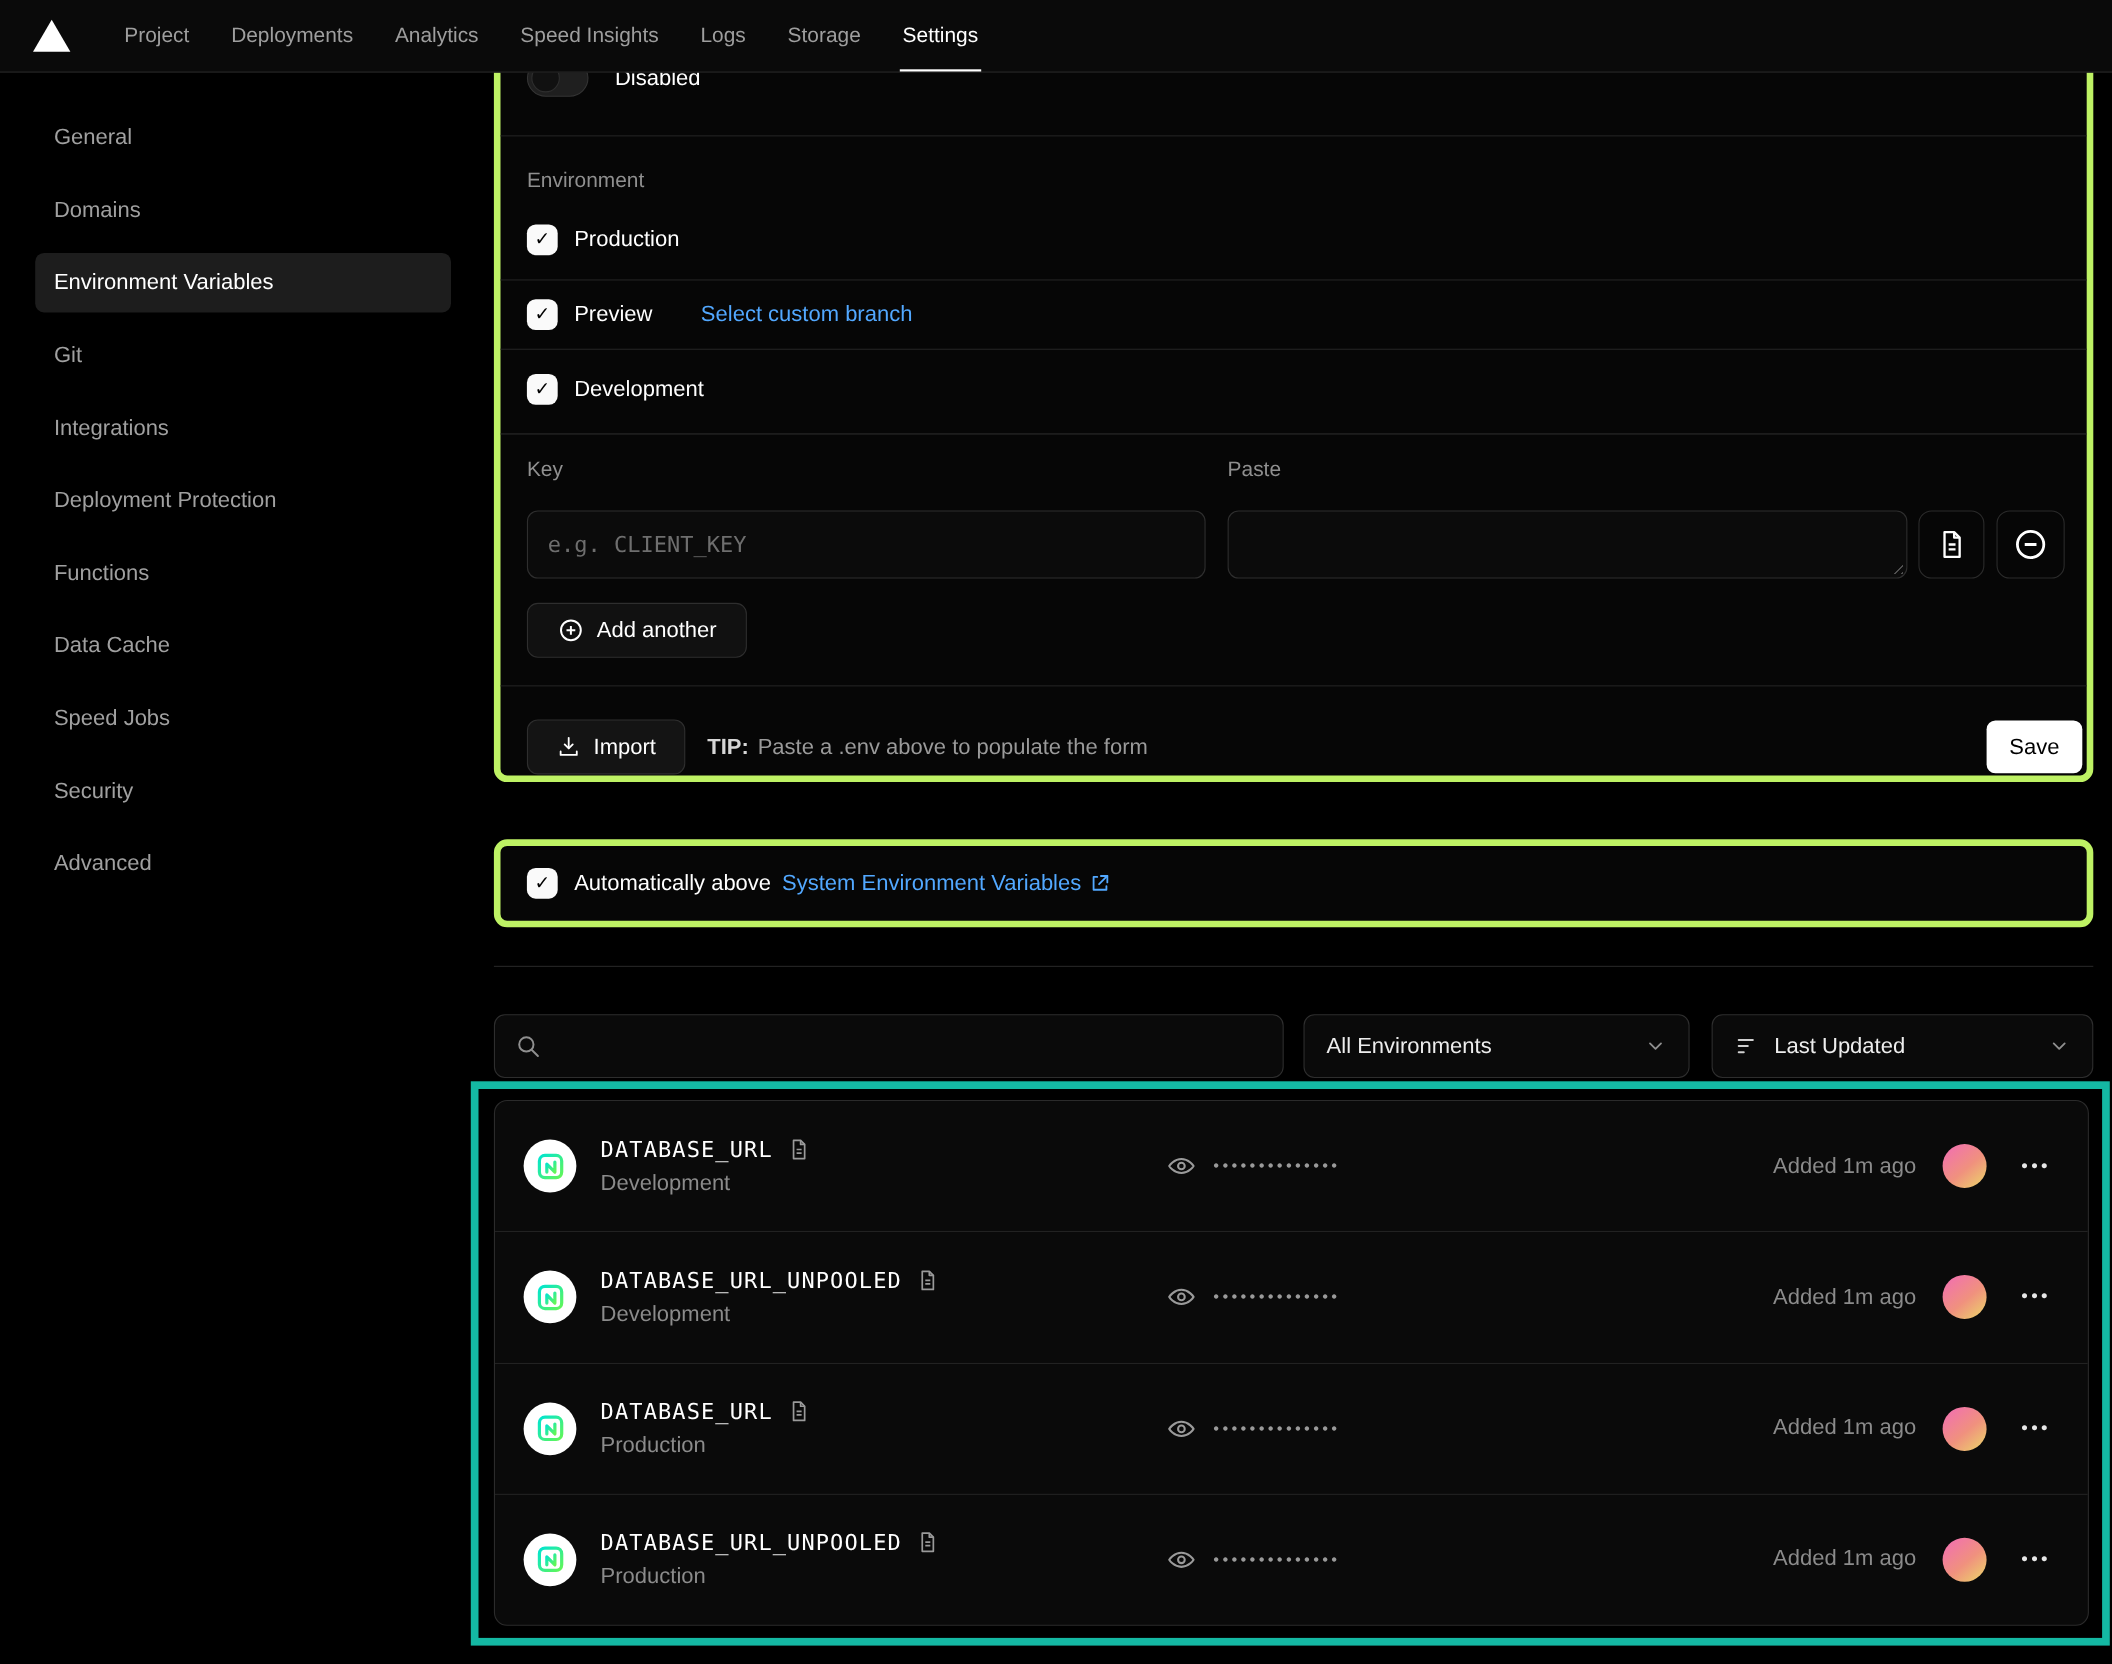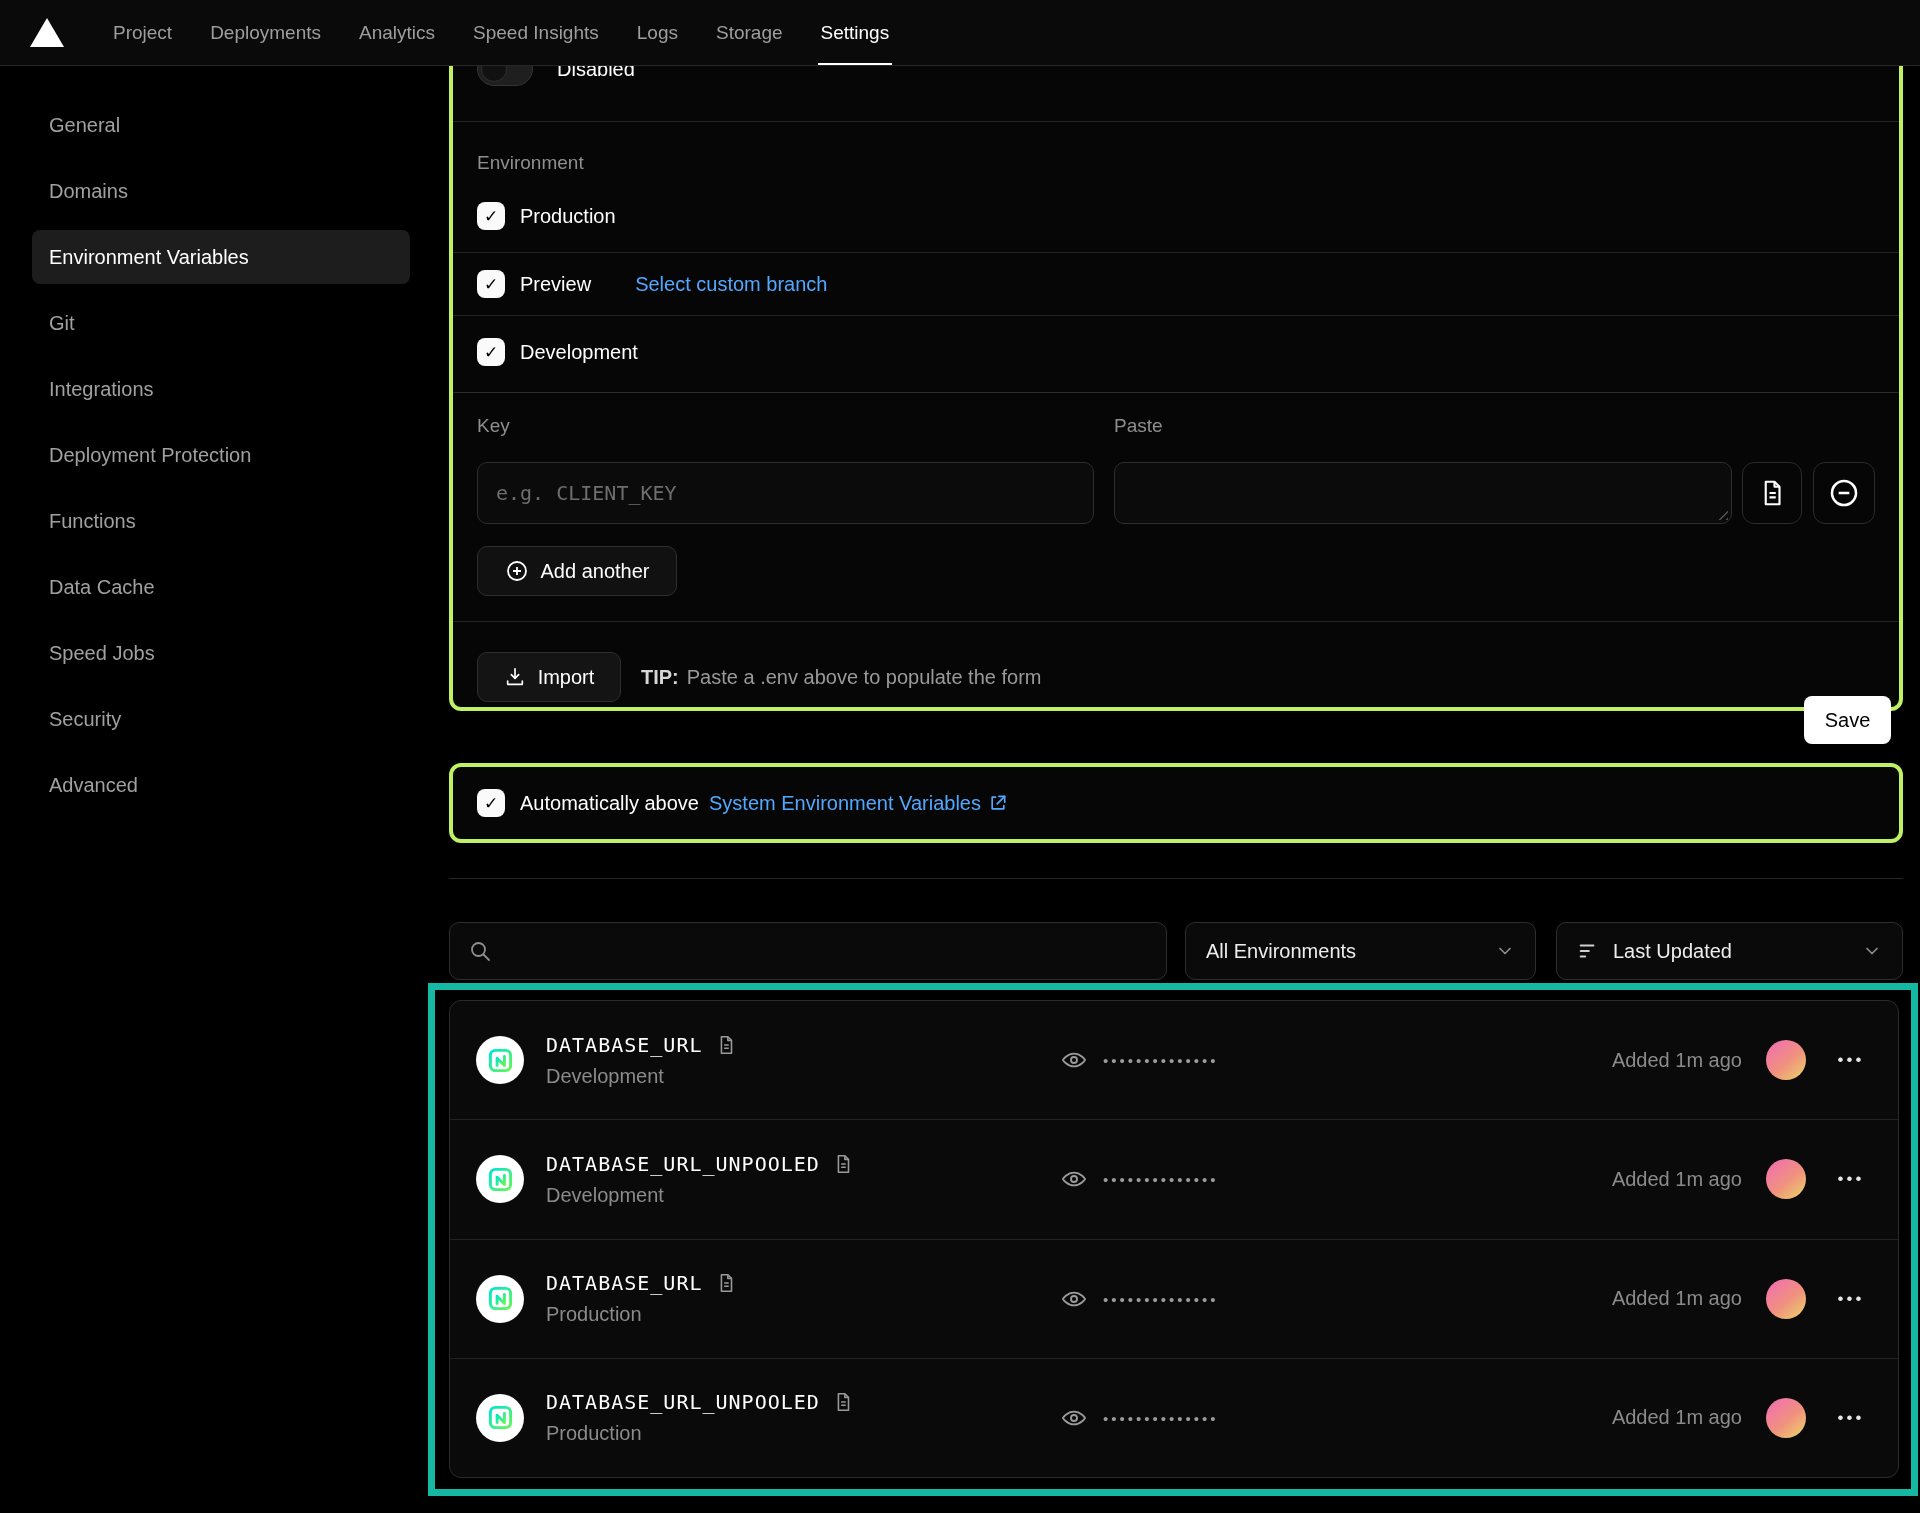--- a/index.html
+++ b/index.html
@@ -29,21 +29,21 @@
   .sidebar { position:absolute; left:32px; top:98px; width:378px; }
   .side-item {
     height:54px; margin-bottom:12px; display:flex; align-items:center;
     padding:0 17px; border-radius:8px; color:#a0a0a0; font-size:20px; cursor:pointer;
   }
   .side-item.active { background:#1d1d1d; color:#fff; font-weight:500; }
 
   
   .content { position:absolute; left:449px; top:0; width:1454px; }
 
-  .panel { border:4px solid #bef264; border-radius:12px; background:#060606; position:absolute; left:0; right:0; }
+  .panel { border:6px solid #bef264; border-radius:12px; background:#060606; position:absolute; left:0; right:0; }
   .panel-form { top:40px; height:671px; }
 
   .divider { position:absolute; left:0; right:0; height:1px; background:#232323; }
   .divider.strong { background:#2b2b2b; }
 
   
   .toggle { position:absolute; left:24px; top:8px; width:56px; height:34px; border-radius:17px; background:#1f1f1f; border:1px solid #343434; }
   .toggle .knob { position:absolute; left:3px; top:3px; width:26px; height:26px; border-radius:50%; background:#111; border:1px solid #2e2e2e; }
   .toggle-label { position:absolute; left:104px; top:8px; height:34px; line-height:34px; font-size:20px; color:#fff; }
 
@@ -85,21 +85,20 @@
     background:#111; color:#fff; font-size:20px; cursor:pointer; justify-content:center;
   }
   .btn-add { position:absolute; left:24px; top:502px; width:200px; height:50px; }
   .btn-import { position:absolute; left:24px; top:608px; width:144px; height:50px; background:#141414; }
   .tip-line { position:absolute; left:188px; top:608px; height:50px; line-height:50px; font-size:20px; color:#9a9a9a; }
   .tip-line b { color:#d6d6d6; font-weight:bold; margin-right:8px; }
   .btn-save {
     position:absolute; left:1351px; top:609px; width:87px; height:48px; border-radius:8px;
     background:#fff; color:#000; font-size:20px; border:none; cursor:pointer; font-weight:500;
     font-family:"Liberation Sans","DejaVu Sans",sans-serif;
-    margin-top:43px;
   }
 
   .panel-expose { top:763px; height:80px; display:flex; align-items:center; padding:0 24px; }
   .panel-expose .lbl { margin-left:15px; color:#fff; font-size:20px; }
   .panel-expose .link-blue { margin-left:10px; display:inline-flex; align-items:center; gap:7px; }
 
   .hr { position:absolute; left:0; right:0; top:878px; height:1px; background:#262626; }
 
   
   .filter-row { position:absolute; left:0; right:0; top:922px; height:58px; }

